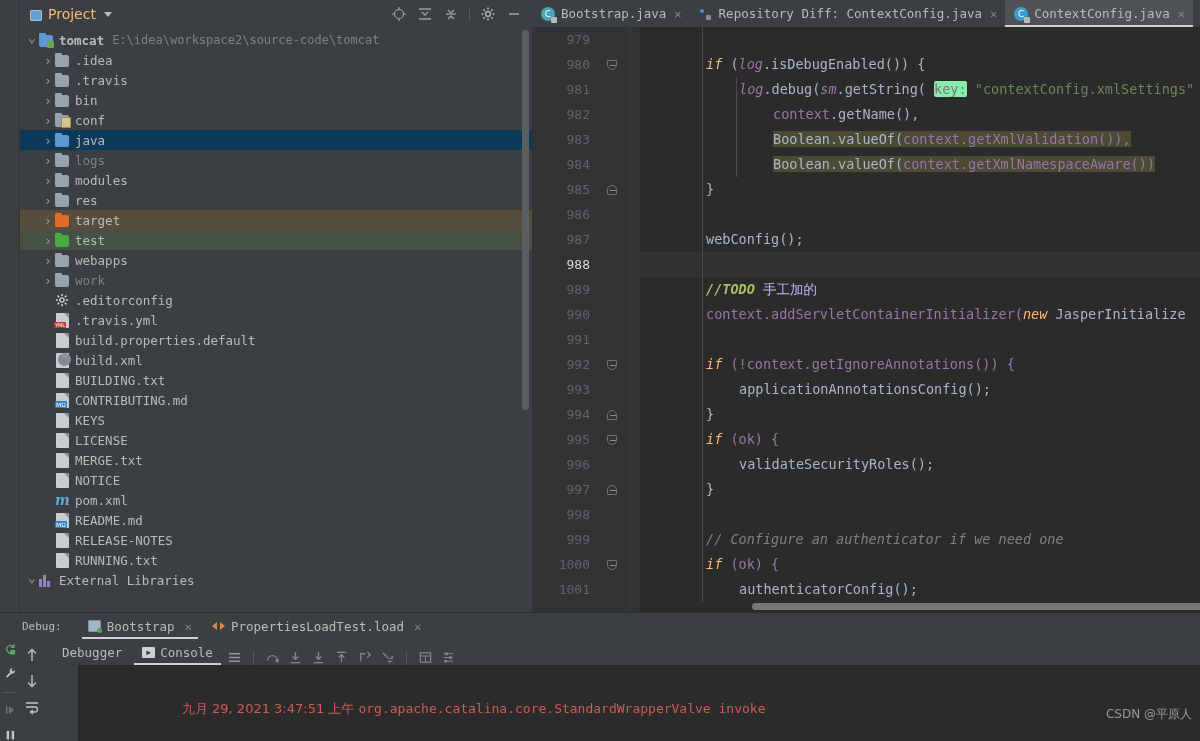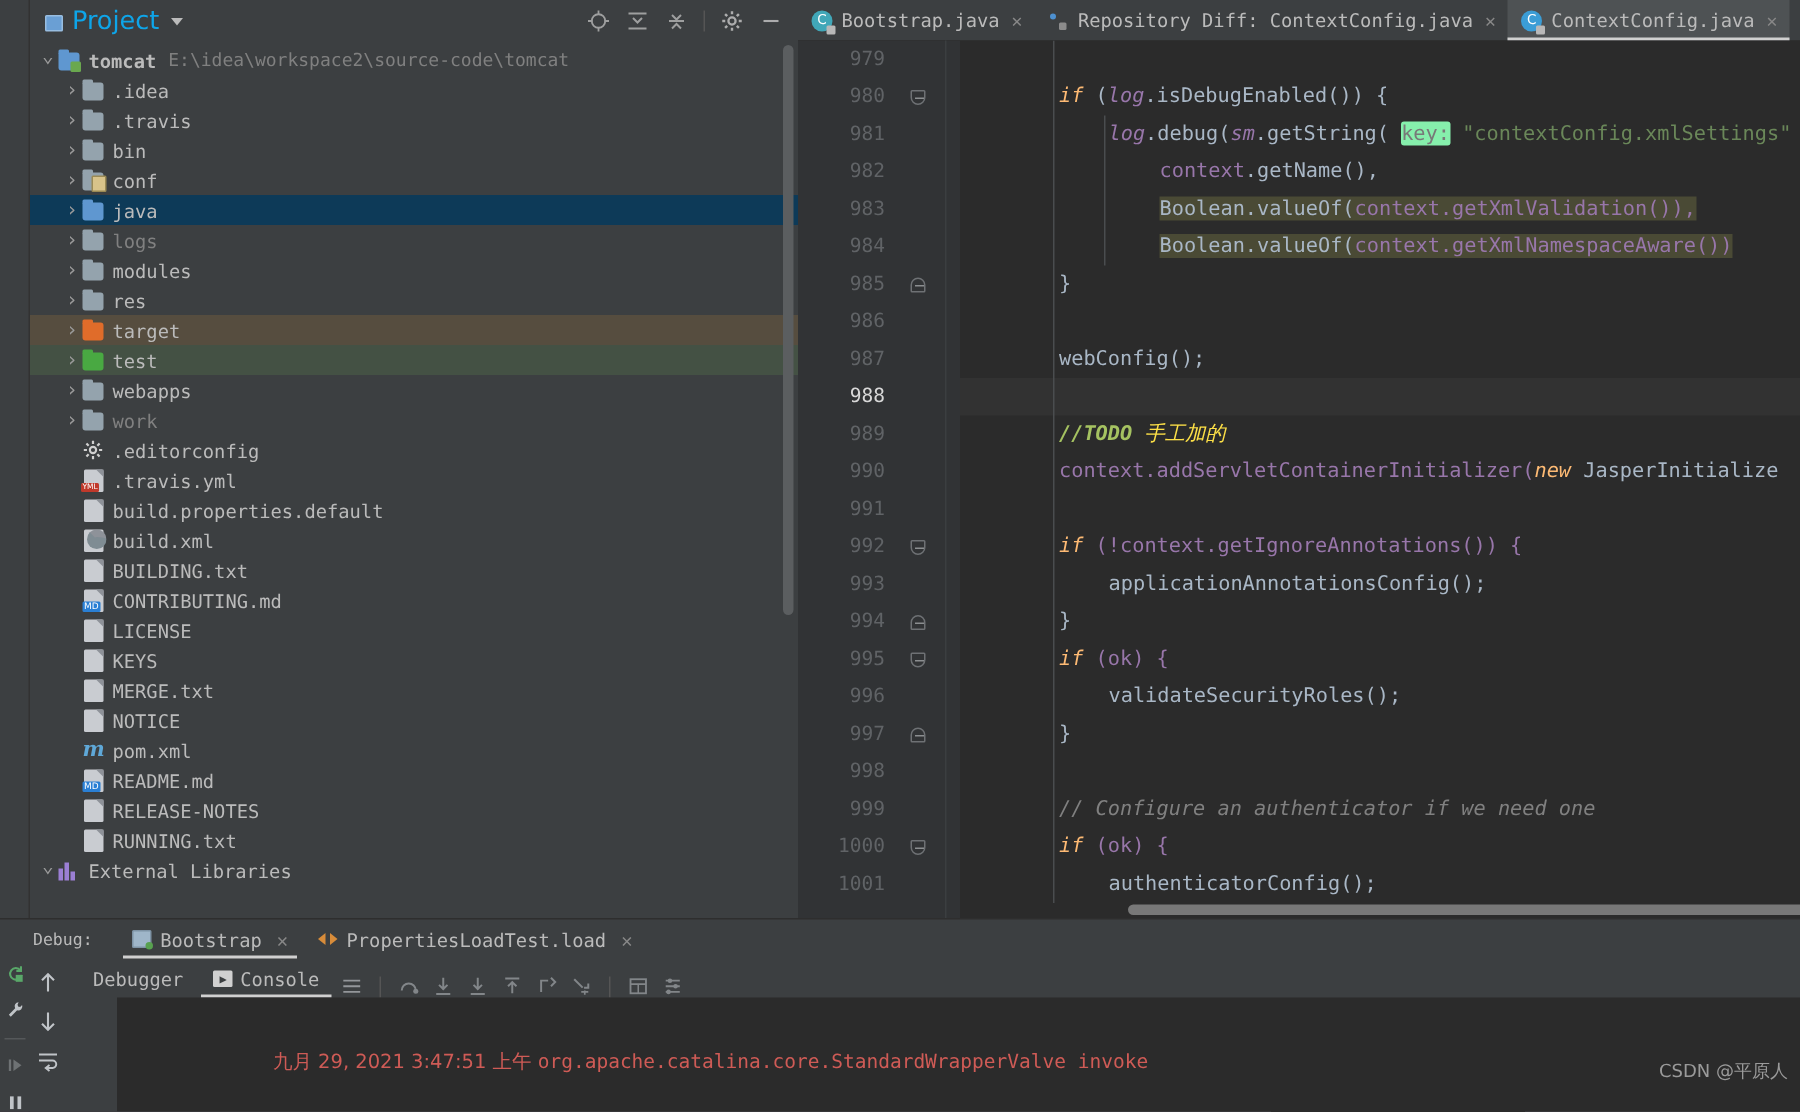--- a/index.html
+++ b/index.html
@@ -28,21 +28,21 @@
 
   
   .project-panel {
     position:absolute; left:20px; top:0; width:512px; height:612px;
     background:#3c3f41; overflow:hidden;
   }
   .pp-header {
     height:28px; display:flex; align-items:center;
     padding:0 4px 0 10px; background:#3c3f41;
   }
-  .pp-title { font-size:17px; color:#0ea5e9; font-family:"DejaVu Sans", sans-serif; }
+  .pp-title { font-size:14px; color:#fdba74; font-family:"DejaVu Sans", sans-serif; }
   .pp-ico-proj {
     width:12px;height:11px;display:inline-block;margin-right:6px;
     background:#6a9fd4; border:1px solid #98bde0; border-radius:1px; position:relative; top:1px;
   }
   .caret-dn {
     display:inline-block;width:0;height:0;margin-left:8px;
     border-left:4px solid transparent;border-right:4px solid transparent;
     border-top:5px solid #bbbbbb;
   }
   .pp-tools { margin-left:auto; display:flex; align-items:center; gap:10px; padding-right:6px;}
@@ -154,21 +154,21 @@
   }
   .cl.cur { background:#323232; }
   .ind-guide { position:absolute; width:1px; background:#4a4d4f; }
   .kw { color:#fdba74;font-style:italic; }
   .fld { color:#9876aa; font-style:italic; }
   .fld-n { color:#9876aa; }
   .str { color:#6a8759; }
   .hint { color:#787878; background:#86efac; border-radius:2px; }
   .cmt { color:#808080;font-style:italic; }
   .todo { color:#a5c261; font-style:italic; font-weight:bold;}
-  .todo-cn { color:#fde047; font-style:italic; font-family:"DejaVu Sans", sans-serif;}
+  .todo-cn { color:#c4b5fd; font-family:"DejaVu Sans", sans-serif;}
   .sel-hl { background:#4a4a35; }
 
   .hscroll {
     position:absolute; left:112px; bottom:2px; width:560px; height:7px;
     background:#787878; border-radius:4px;
   }
 
   
   .debugpanel {
     position:absolute; left:0; top:612px; right:0; bottom:0; background:#3c3f41;
@@ -375,26 +375,26 @@
           <span class="lbl" style="">BUILDING.txt</span>
         </div>
         <div class="tnode indent-1">
           <span class="arrow" style="font-size:13px;"></span>
           <span class="fileico md"></span>
           <span class="lbl" style="">CONTRIBUTING.md</span>
         </div>
         <div class="tnode indent-1">
           <span class="arrow" style="font-size:13px;"></span>
           <span class="fileico"></span>
+          <span class="lbl" style="">KEYS</span>
+        </div>
+        <div class="tnode indent-1">
+          <span class="arrow" style="font-size:13px;"></span>
+          <span class="fileico"></span>
           <span class="lbl" style="">LICENSE</span>
-        </div>
-        <div class="tnode indent-1">
-          <span class="arrow" style="font-size:13px;"></span>
-          <span class="fileico"></span>
-          <span class="lbl" style="">KEYS</span>
         </div>
         <div class="tnode indent-1">
           <span class="arrow" style="font-size:13px;"></span>
           <span class="fileico"></span>
           <span class="lbl" style="">MERGE.txt</span>
         </div>
         <div class="tnode indent-1">
           <span class="arrow" style="font-size:13px;"></span>
           <span class="fileico"></span>
           <span class="lbl" style="">NOTICE</span>

